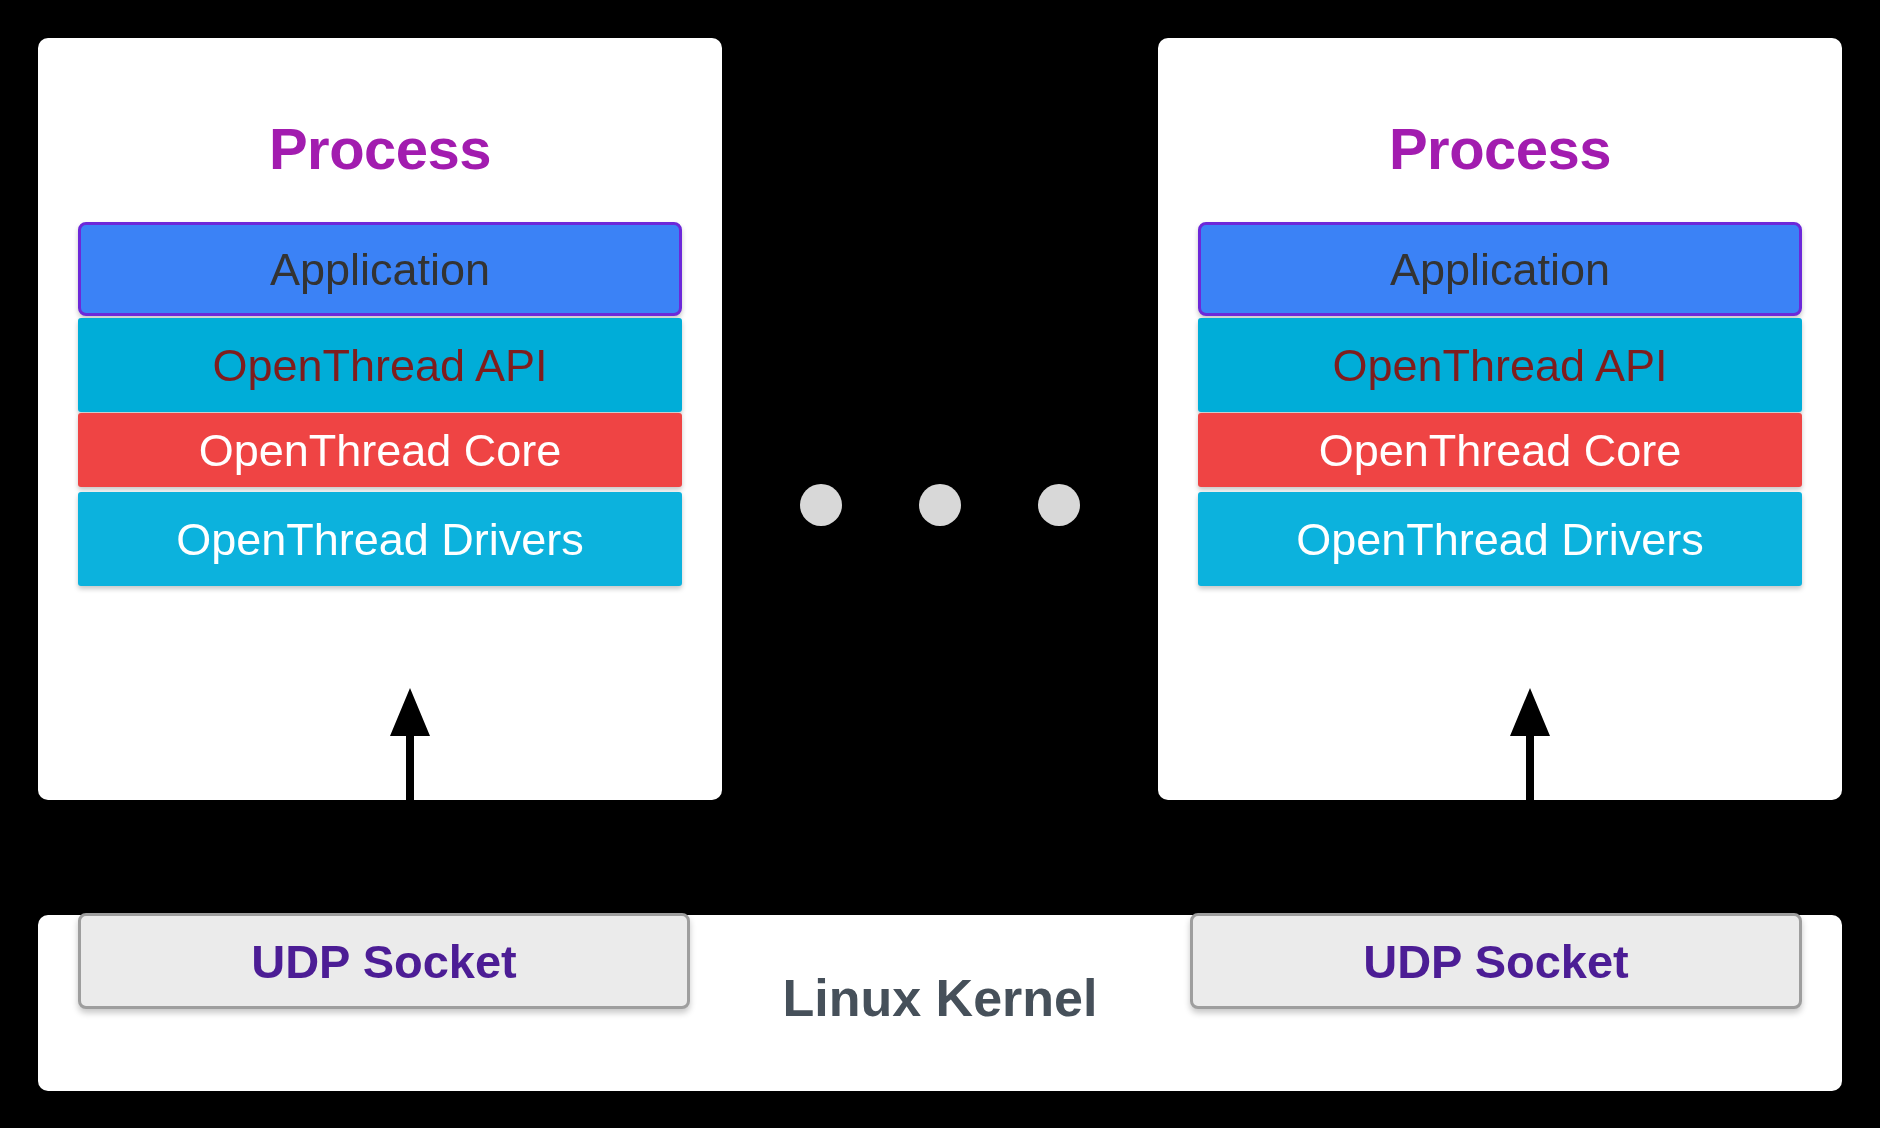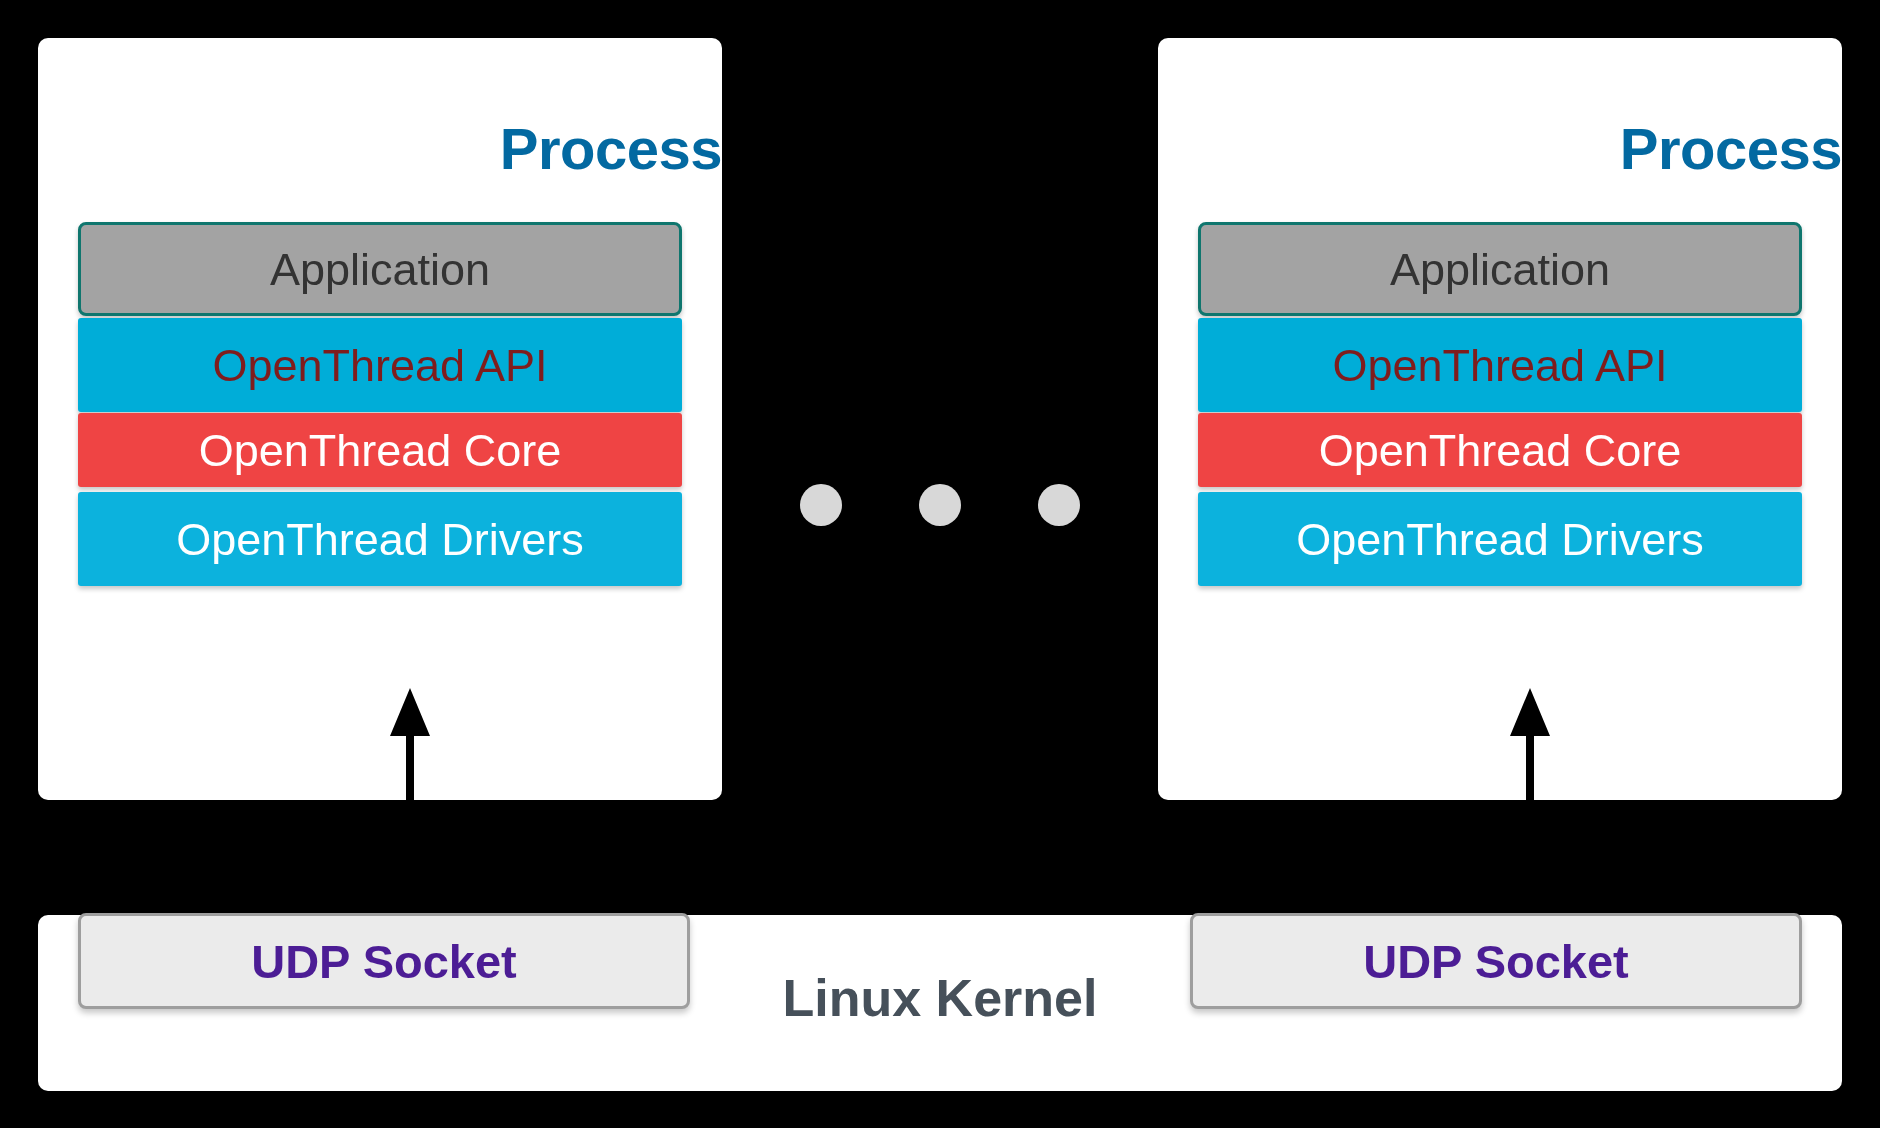--- a/index.html
+++ b/index.html
@@ -30,24 +30,24 @@
     border-radius: 10px;
   }
   .process-card.left  { left: 38px; }
   .process-card.right { left: 1158px; }
 
   .process-title {
     position: absolute;
     top: 82px;
     left: 0;
     width: 100%;
-    text-align: right;
+    text-align: center;
     font-size: 58px;
     font-weight: bold;
-    color: #0369a1;
+    color: #a21caf;
     letter-spacing: -0.5px;
     line-height: 1;
   }
 
   
   .layer-stack {
     position: absolute;
     left: 40px;
     top: 184px;
     width: 604px;
@@ -59,22 +59,22 @@
     display: flex;
     align-items: center;
     justify-content: center;
     font-size: 45px;
     line-height: 1;
     box-shadow: 0 3px 5px rgba(0,0,0,0.22);
   }
 
   .layer.application {
     height: 94px;
-    background: #a3a3a3;
-    border: 3px solid #0f766e;
+    background: #3b82f6;
+    border: 3px solid #6d28d9;
     border-radius: 8px;
     color: #333333;
   }
 
   .layer.api {
     height: 94px;
     background: #00add8;
     color: #7f1d1d;
     border-radius: 3px;
     margin-top: 2px;

